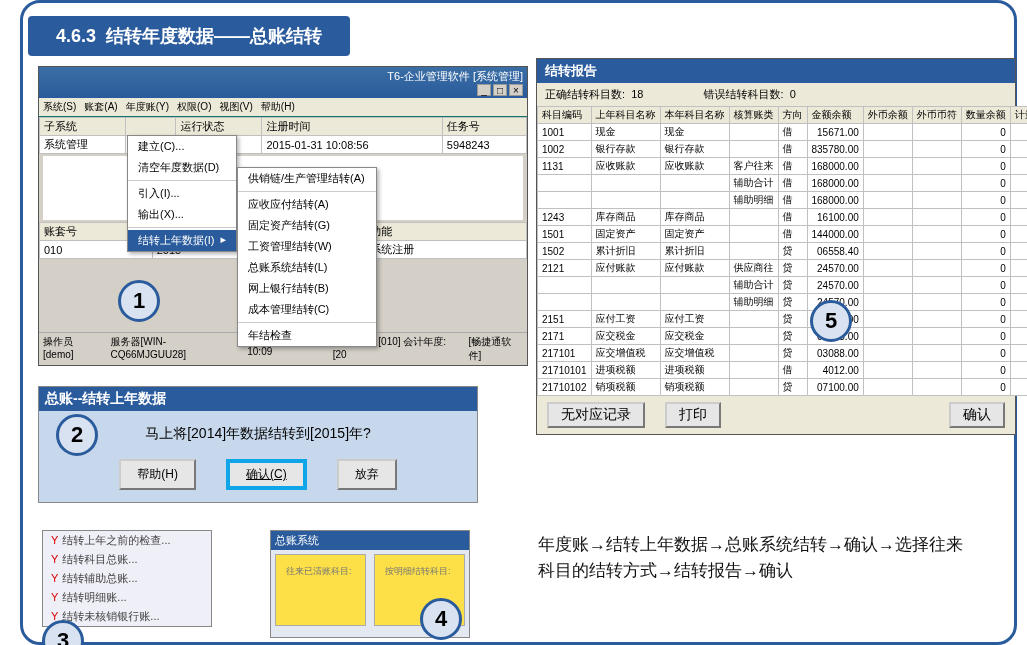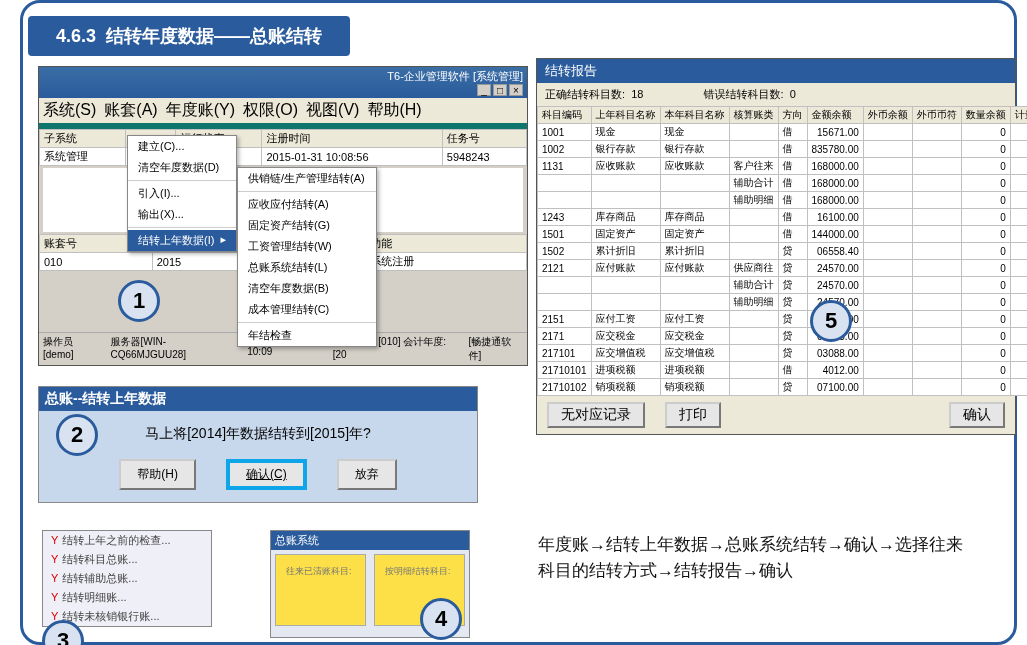--- a/index.html
+++ b/index.html
@@ -46,24 +46,24 @@
   .win-controls { display: flex; gap: 2px; }
   .win-controls .c {
     width: 14px; height: 12px;
     background: #d4d0c8;
     display: flex; align-items: center; justify-content: center;
     font-size: 10px; color: #000;
     border: 1px solid #999;
   }
   .menubar {
     background: #ece9d8;
-    font-size: 16px;
+    font-size: 10px;
     padding: 2px 4px;
     display: flex; gap: 8px;
-    border-bottom: 6px solid #0f766e;
+    border-bottom: 1px solid #0f766e;
   }
   .tbl {
     border-collapse: collapse;
     background: #fff;
     font-size: 11px;
   }
   .tbl th, .tbl td {
     border: 1px solid #c0c0c0;
     padding: 1px 4px;
     text-align: left;
@@ -163,21 +163,21 @@
   }
   .report {
     position: absolute;
     left: 536px; top: 58px;
     width: 480px;
     background: #ece9d8;
     border: 1px solid #555;
   }
   .report .rtitle {
     background: #2a5b9c; color: #fff;
-    font-size: 13px; font-weight: normal;
+    font-size: 13px; font-weight: bold;
     padding: 3px 8px;
   }
   .report .rcounts {
     display: flex; gap: 60px; padding: 4px 8px; font-size: 11px;
     background: #ece9d8;
   }
   .report .rtbl {
     width: 100%;
     font-size: 10px;
   }
@@ -299,21 +299,21 @@
         <span>▸</span>
       </div>
     </div>
   <div class="drop-menu" id="ddB" style="left:198px; top:100px; width:140px;">
       <div>供销链/生产管理结转(A)</div>
       <hr>
       <div>应收应付结转(A)</div>
       <div>固定资产结转(G)</div>
       <div>工资管理结转(W)</div>
       <div>总账系统结转(L)</div>
-      <div>清空年度数据(B)</div>
+      <div>网上银行结转(B)</div>
       <div>成本管理结转(C)</div>
       <hr>
       <div>年结检查</div>
     </div>
 </div>
 
 <div class="step-circle" style="left:118px; top:280px;">1</div>
 
 <div class="dialog2">
   <div class="dtitle">总账--结转上年数据</div>

